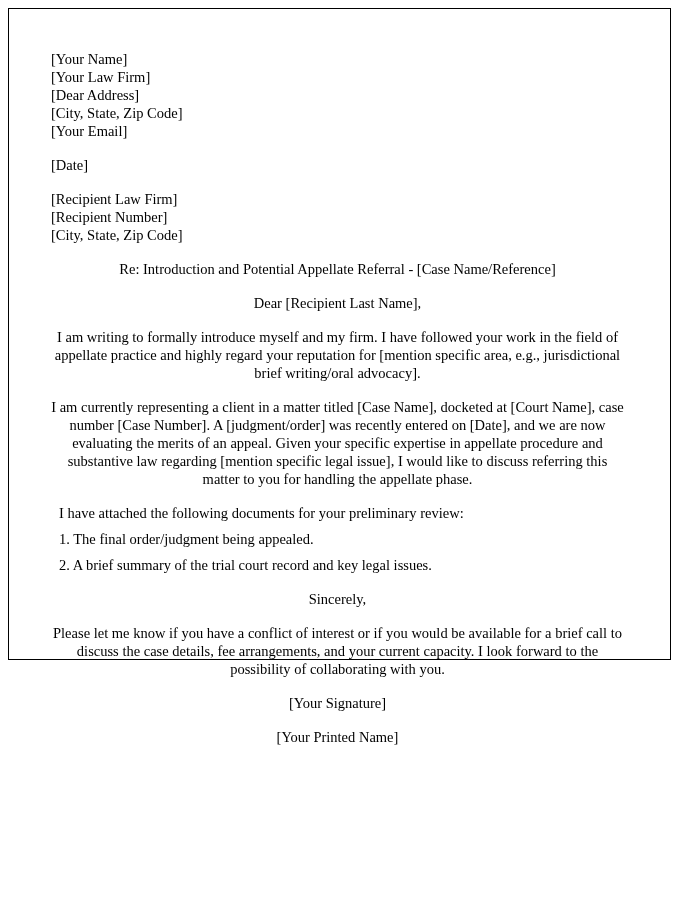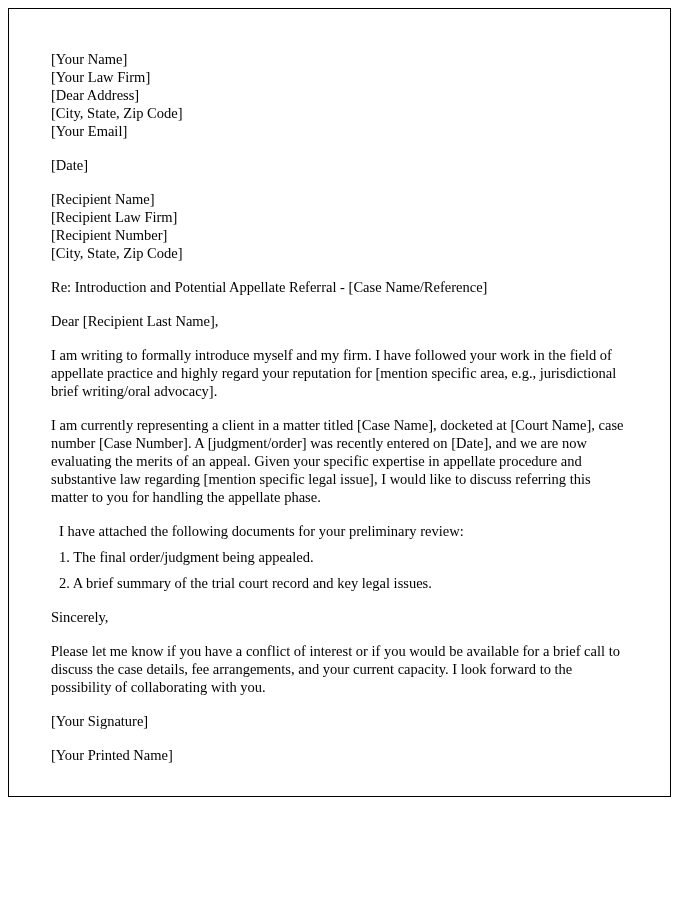--- a/index.html
+++ b/index.html
@@ -12,38 +12,39 @@
     height: 900px;
     font-family: "Liberation Serif", "DejaVu Serif", serif;
     color: #000000;
     position: relative;
   }
   .page-frame {
     position: absolute;
     left: 8px;
     top: 8px;
     width: 663px;
-    height: 789px;
+    height: 652px;
     border: 1px solid #000000;
     box-sizing: border-box;
     background: #ffffff;
   }
   .letter-content {
     padding: 41px 46px 0 42px;
     font-size: 14.5px;
     line-height: 18px;
   }
   .block {
     margin: 0 0 16px 0;
   }
   .line {
     white-space: pre;
   }
   .para {
     margin: 0 0 16px 0;
+    text-align: center;
   }
   .tight {
     margin: 8px;
   }
 </style>
 </head>
 <body>
 
 <div class="page-frame">
   <div class="letter-content">
@@ -54,21 +55,20 @@
       <div class="line">[Dear Address]</div>
       <div class="line">[City, State, Zip Code]</div>
       <div class="line">[Your Email]</div>
     </div>
 
     <div class="block">
       <div class="line">[Date]</div>
     </div>
 
     <div class="block">
-      <div class="line">[Recipient Name]</div>
       <div class="line">[Recipient Law Firm]</div>
       <div class="line">[Recipient Number]</div>
       <div class="line">[City, State, Zip Code]</div>
     </div>
 
     <div class="para">Re: Introduction and Potential Appellate Referral - [Case Name/Reference]</div>
 
     <div class="para">Dear [Recipient Last Name],</div>
 
     <div class="para">I am writing to formally introduce myself and my firm. I have followed your work in the field of appellate practice and highly regard your reputation for [mention specific area, e.g., jurisdictional brief writing/oral advocacy].</div>

